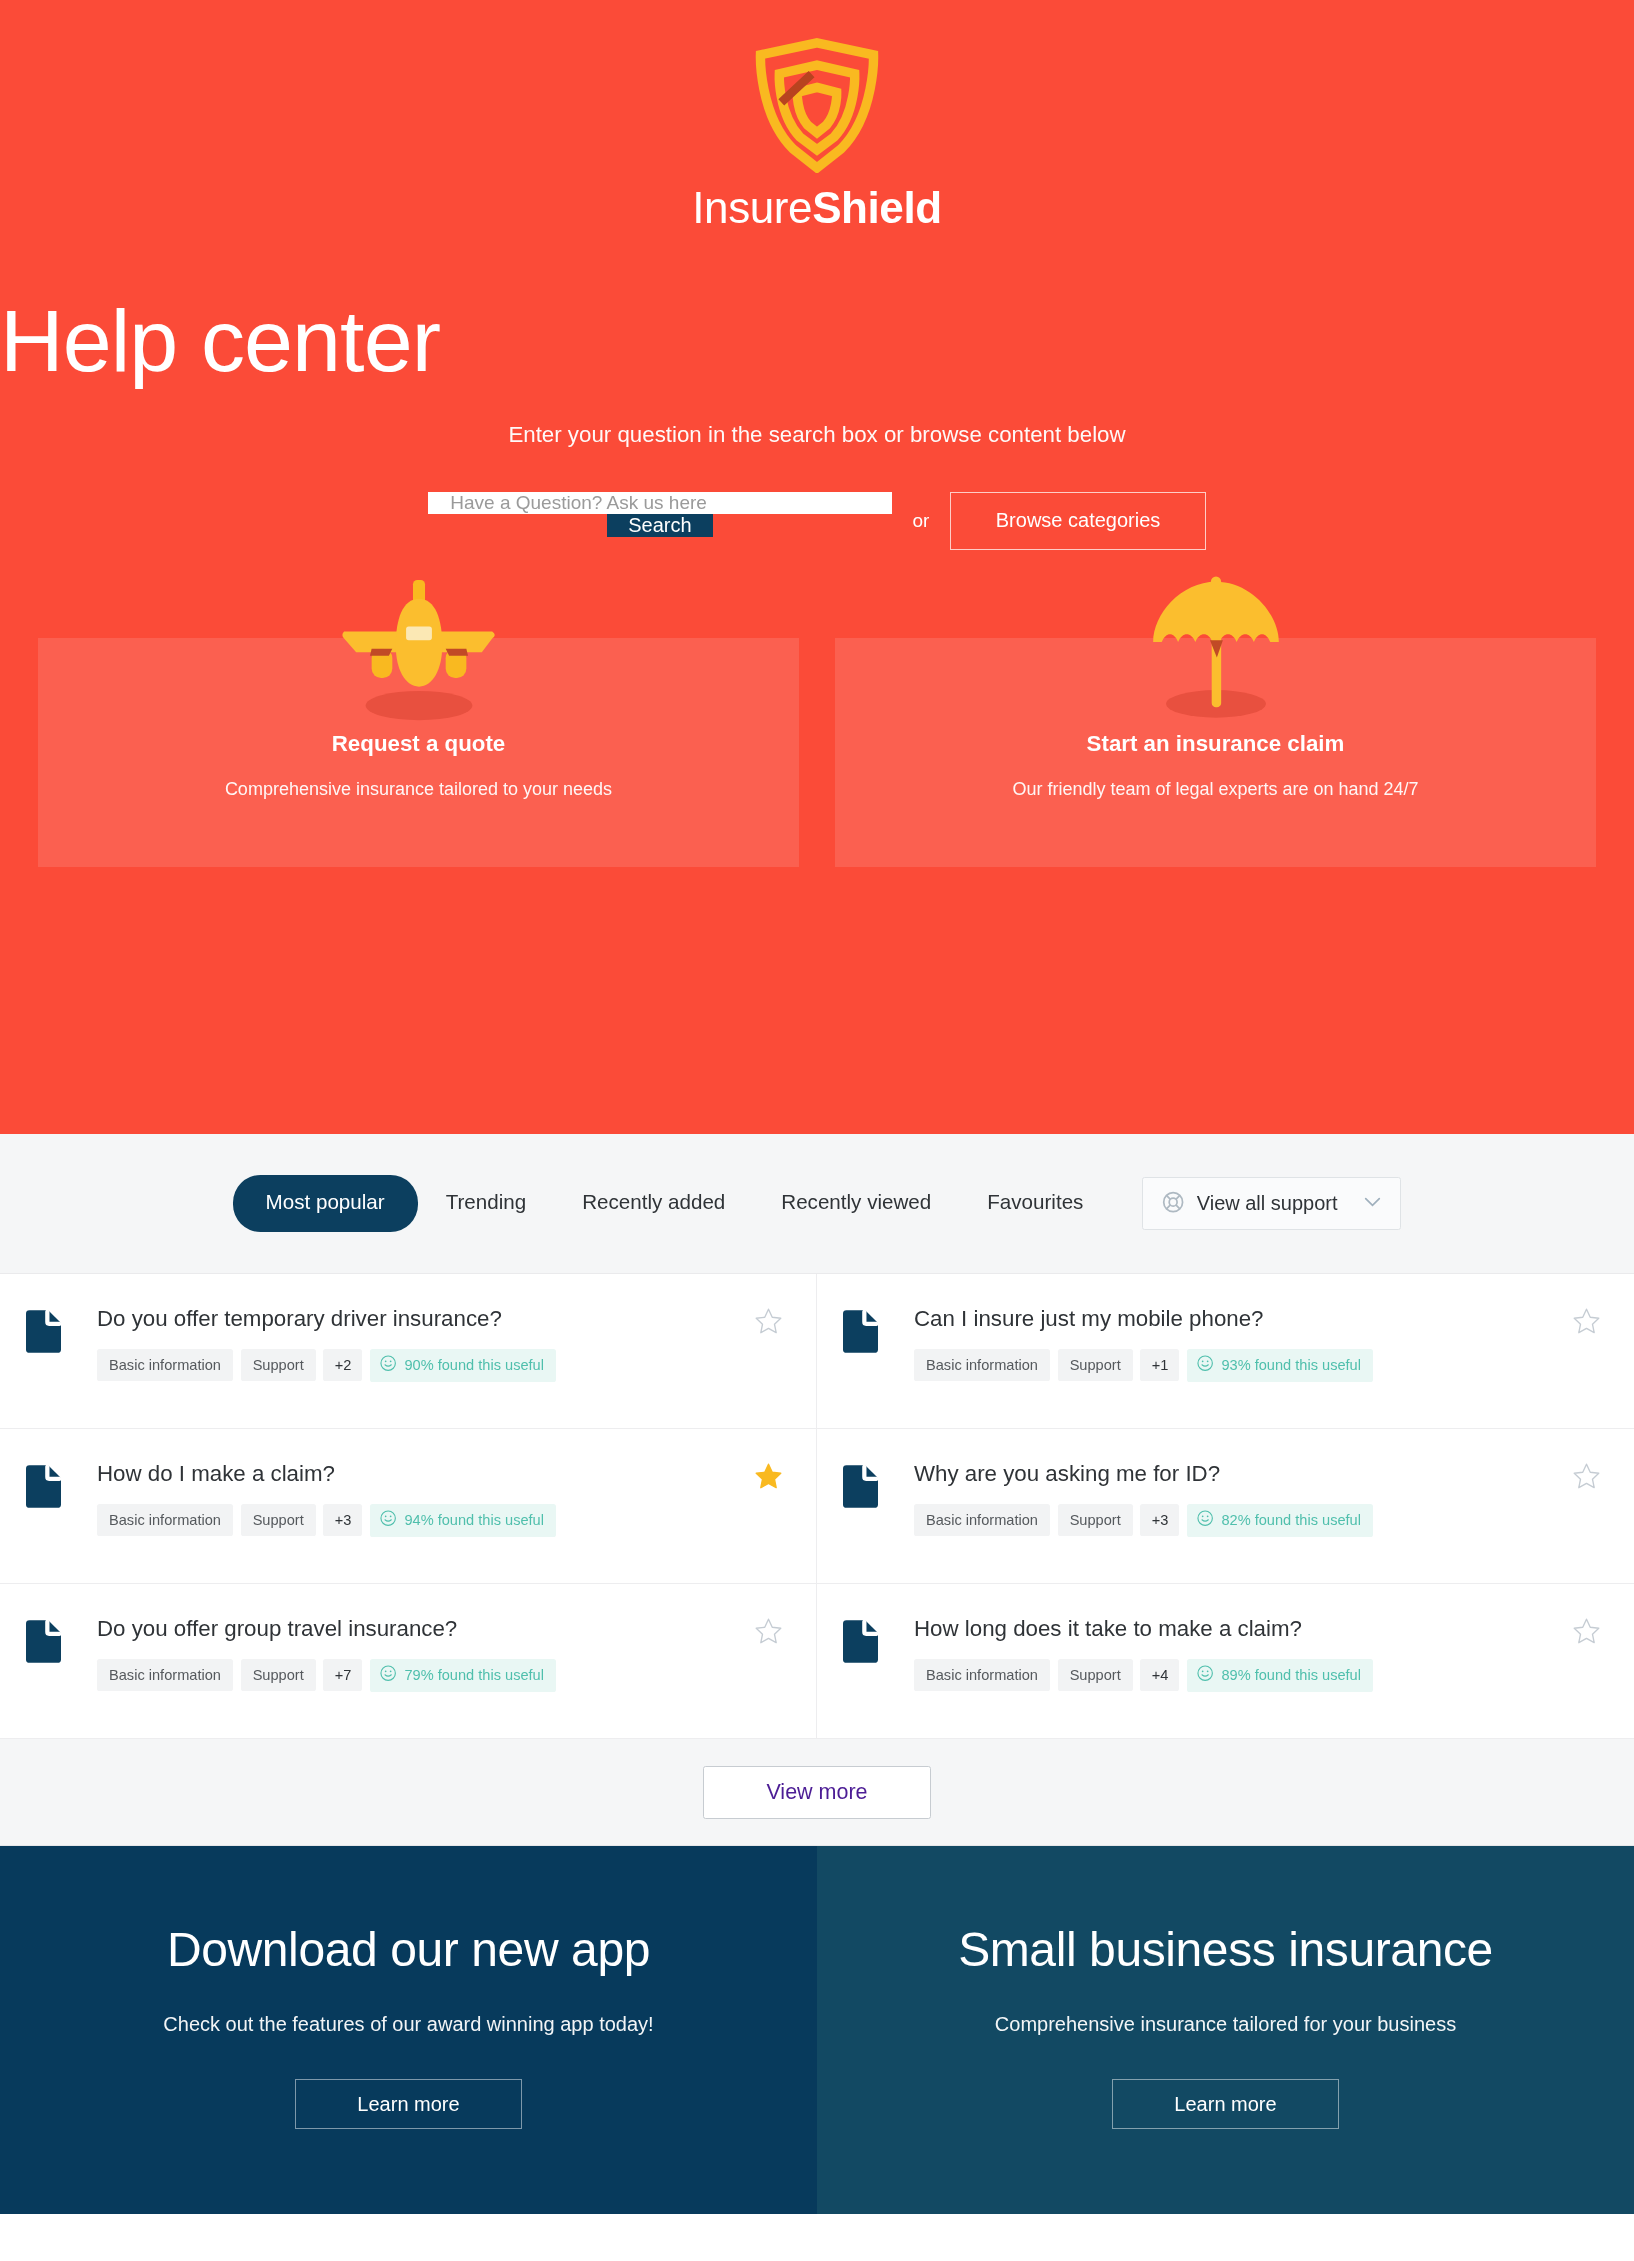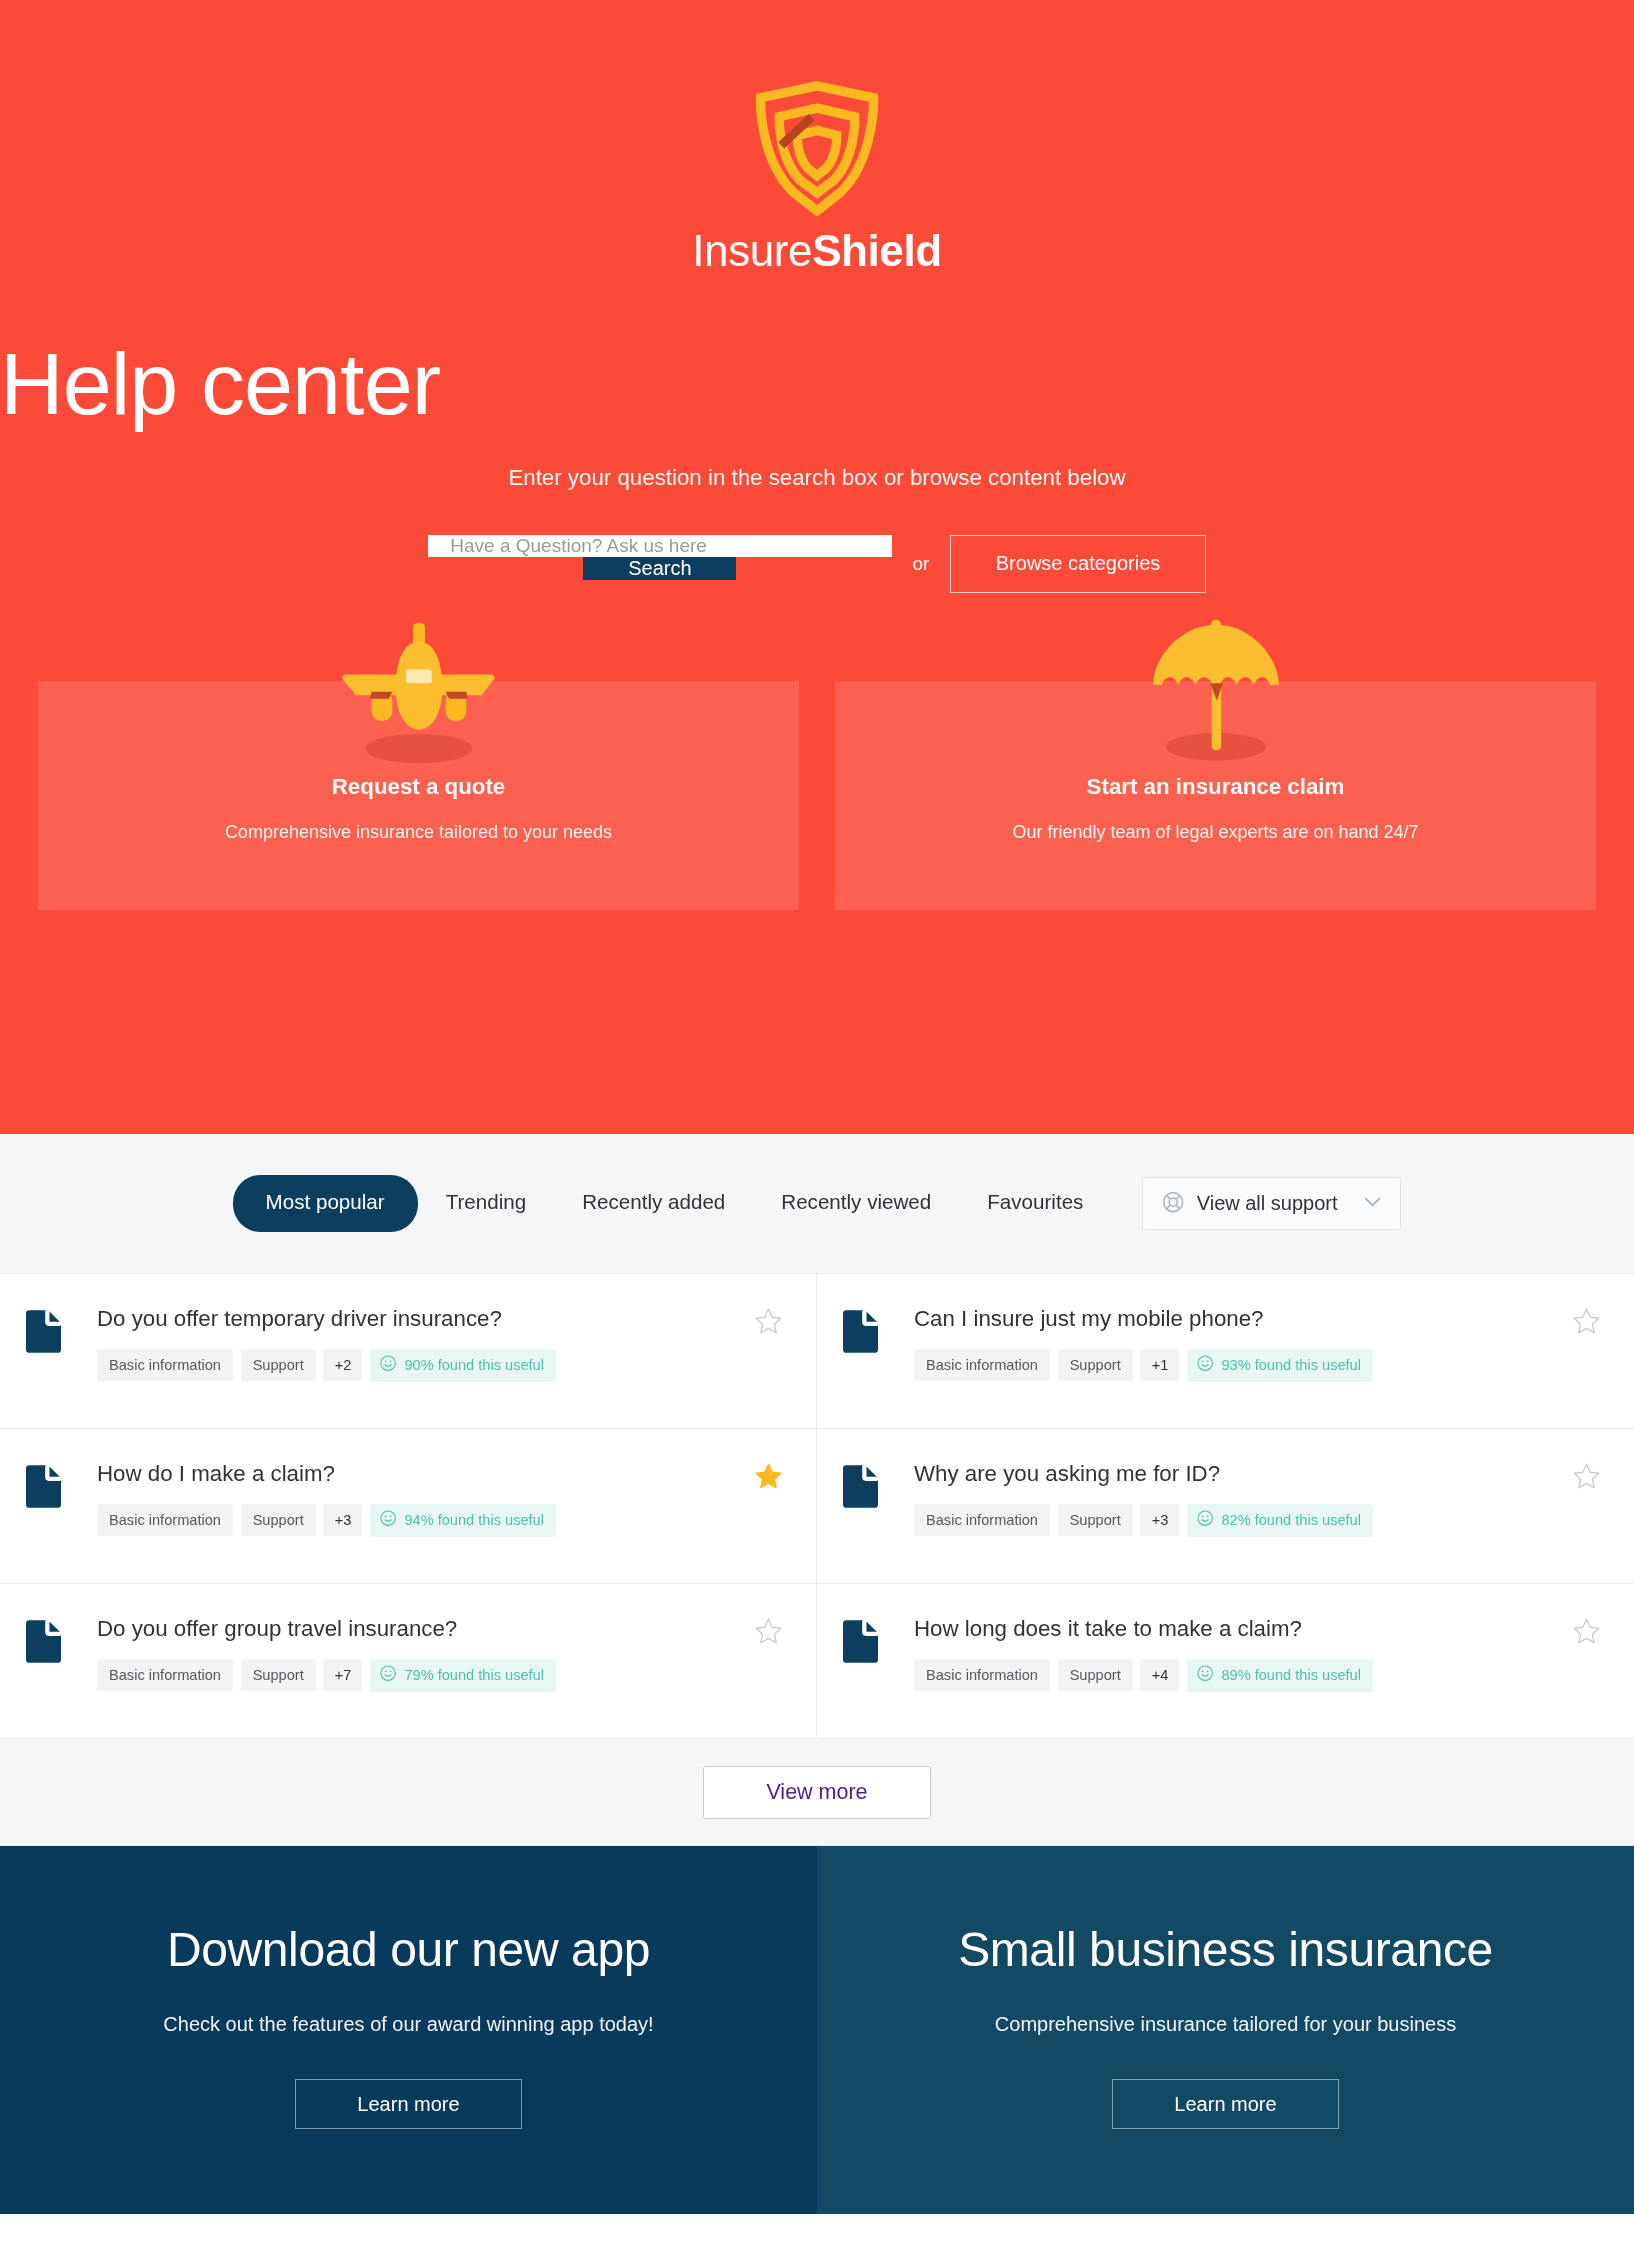--- a/index.html
+++ b/index.html
@@ -15,21 +15,21 @@
   .page {
     width: 1634px;
     min-height: 2261px;
     position: relative;
     overflow: hidden;
   }
 
   
   .hero {
     background: #fb4b38;
-    padding-top: 79px;
+    padding-top: 36px;
     padding-bottom: 0;
     position: relative;
     height: 1134px;
   }
 
   .brand {
     display: flex;
     flex-direction: column;
     align-items: center;
   }
@@ -79,21 +79,21 @@
     border: none;
     outline: none;
     background: #ffffff;
     font-family: "Liberation Sans", sans-serif;
     font-size: 19px;
     color: #6a6a6a;
     padding: 0 22.3px;
   }
   .search-input::placeholder { color: #9a9a9a; }
   .search-btn {
-    width: 153px;
+    width: 106px;
     background: #0c3f5f;
     color: #ffffff;
     border: none;
     font-family: "Liberation Sans", sans-serif;
     font-size: 20px;
     cursor: pointer;
   }
   .or-text {
     color: #ffffff;
     font-size: 19px;

